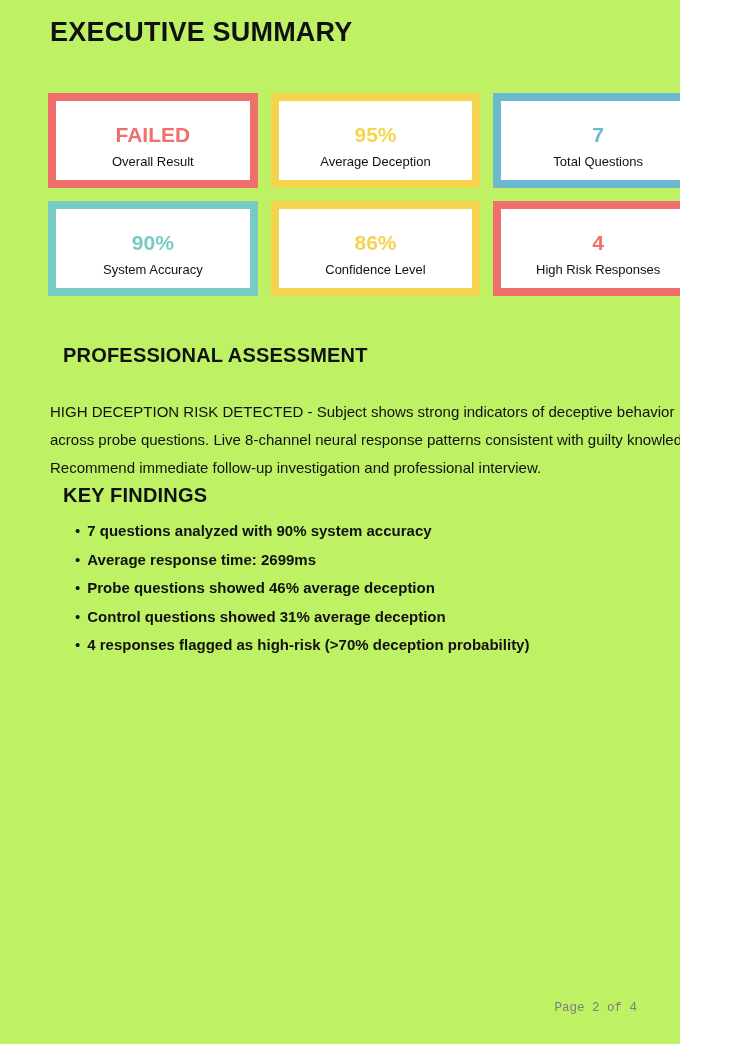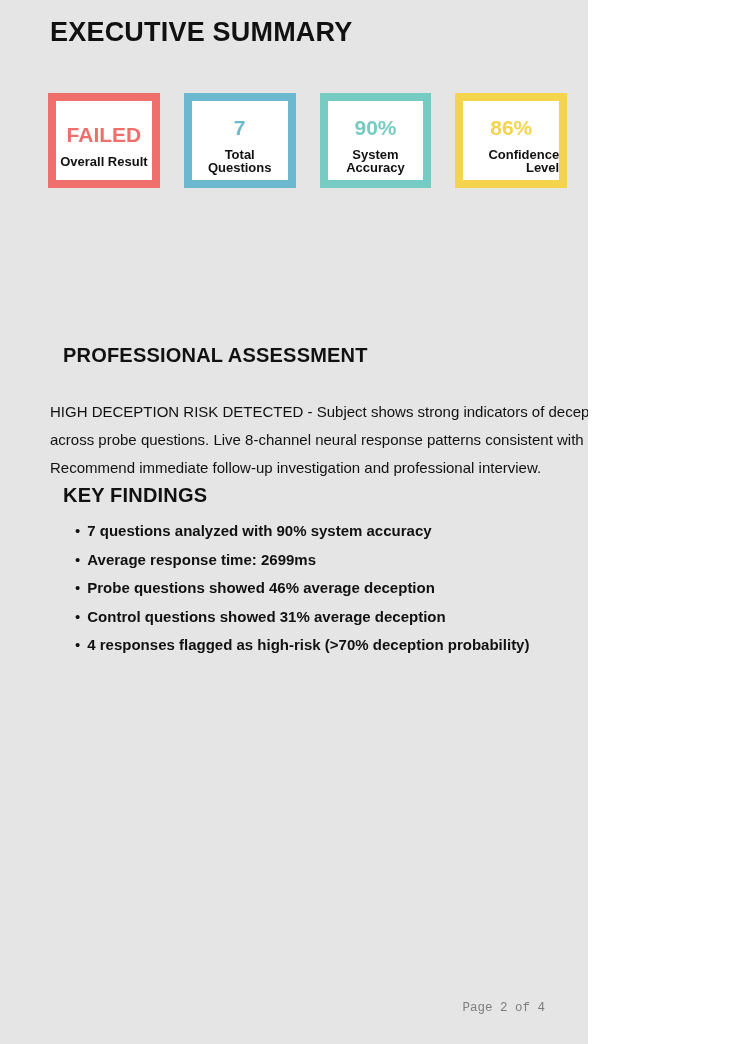--- a/index.html
+++ b/index.html
@@ -1,41 +1,41 @@
 <!DOCTYPE html>
 <html><head>
 <meta charset="utf-8">
 <style>
   html, body { margin: 0; padding: 0; background: #ffffff; }
   .page {
     position: relative;
-    width: 588px;
+    width: 680px;
     height: 1044px;
-    background: #e5e5e5;
+    background: #bef264;
     font-family: "Liberation Sans", sans-serif;
     color: #111111;
     overflow: hidden;
   }
   .page-title {
     position: absolute;
     left: 50px;
     top: 17px;
     margin: 0;
     font-size: 27px;
     font-weight: bold;
     letter-spacing: 0.2px;
   }
   .cards-grid {
     position: absolute;
     left: 48px;
     top: 93px;
     width: 655px;
     display: grid;
-    grid-template-columns: repeat(5, 1fr);
-    gap: 24px;
+    grid-template-columns: repeat(3, 1fr);
+    gap: 13px;
   }
   .metric-card {
     box-sizing: border-box;
     height: 95px;
     border: 8px solid #999;
     background: #ffffff;
     display: flex;
     flex-direction: column;
     align-items: center;
     justify-content: center;
@@ -43,21 +43,21 @@
     gap: 10px;
     text-align: center;
   }
   .card-value {
     font-size: 21px;
     font-weight: bold;
     line-height: 1;
   }
   .card-label {
     font-size: 13px;
-    font-weight: bold;
+    font-weight: normal;
     line-height: 1;
     color: #111111;
   }
   .section-heading {
     position: absolute;
     left: 63px;
     margin: 0;
     font-size: 20px;
     font-weight: bold;
     letter-spacing: 0.2px;
@@ -109,20 +109,24 @@
 
 <div class="page">
 
   <h1 class="page-title">EXECUTIVE SUMMARY</h1>
 
   <div class="cards-grid">
     <div class="metric-card" style="border-color: rgb(238, 111, 107);">
       <div class="card-value" style="color: rgb(238, 111, 107);">FAILED</div>
       <div class="card-label">Overall Result</div>
     </div>
+    <div class="metric-card" style="border-color: rgb(244, 212, 76);">
+      <div class="card-value" style="color: rgb(244, 212, 76);">95%</div>
+      <div class="card-label">Average Deception</div>
+    </div>
     <div class="metric-card" style="border-color: rgb(108, 184, 206);">
       <div class="card-value" style="color: rgb(108, 184, 206);">7</div>
       <div class="card-label">Total Questions</div>
     </div>
     <div class="metric-card" style="border-color: rgb(118, 204, 194);">
       <div class="card-value" style="color: rgb(118, 204, 194);">90%</div>
       <div class="card-label">System Accuracy</div>
     </div>
     <div class="metric-card" style="border-color: rgb(244, 212, 76); text-align: right;">
       <div class="card-value" style="color: rgb(244, 212, 76);">86%</div>

